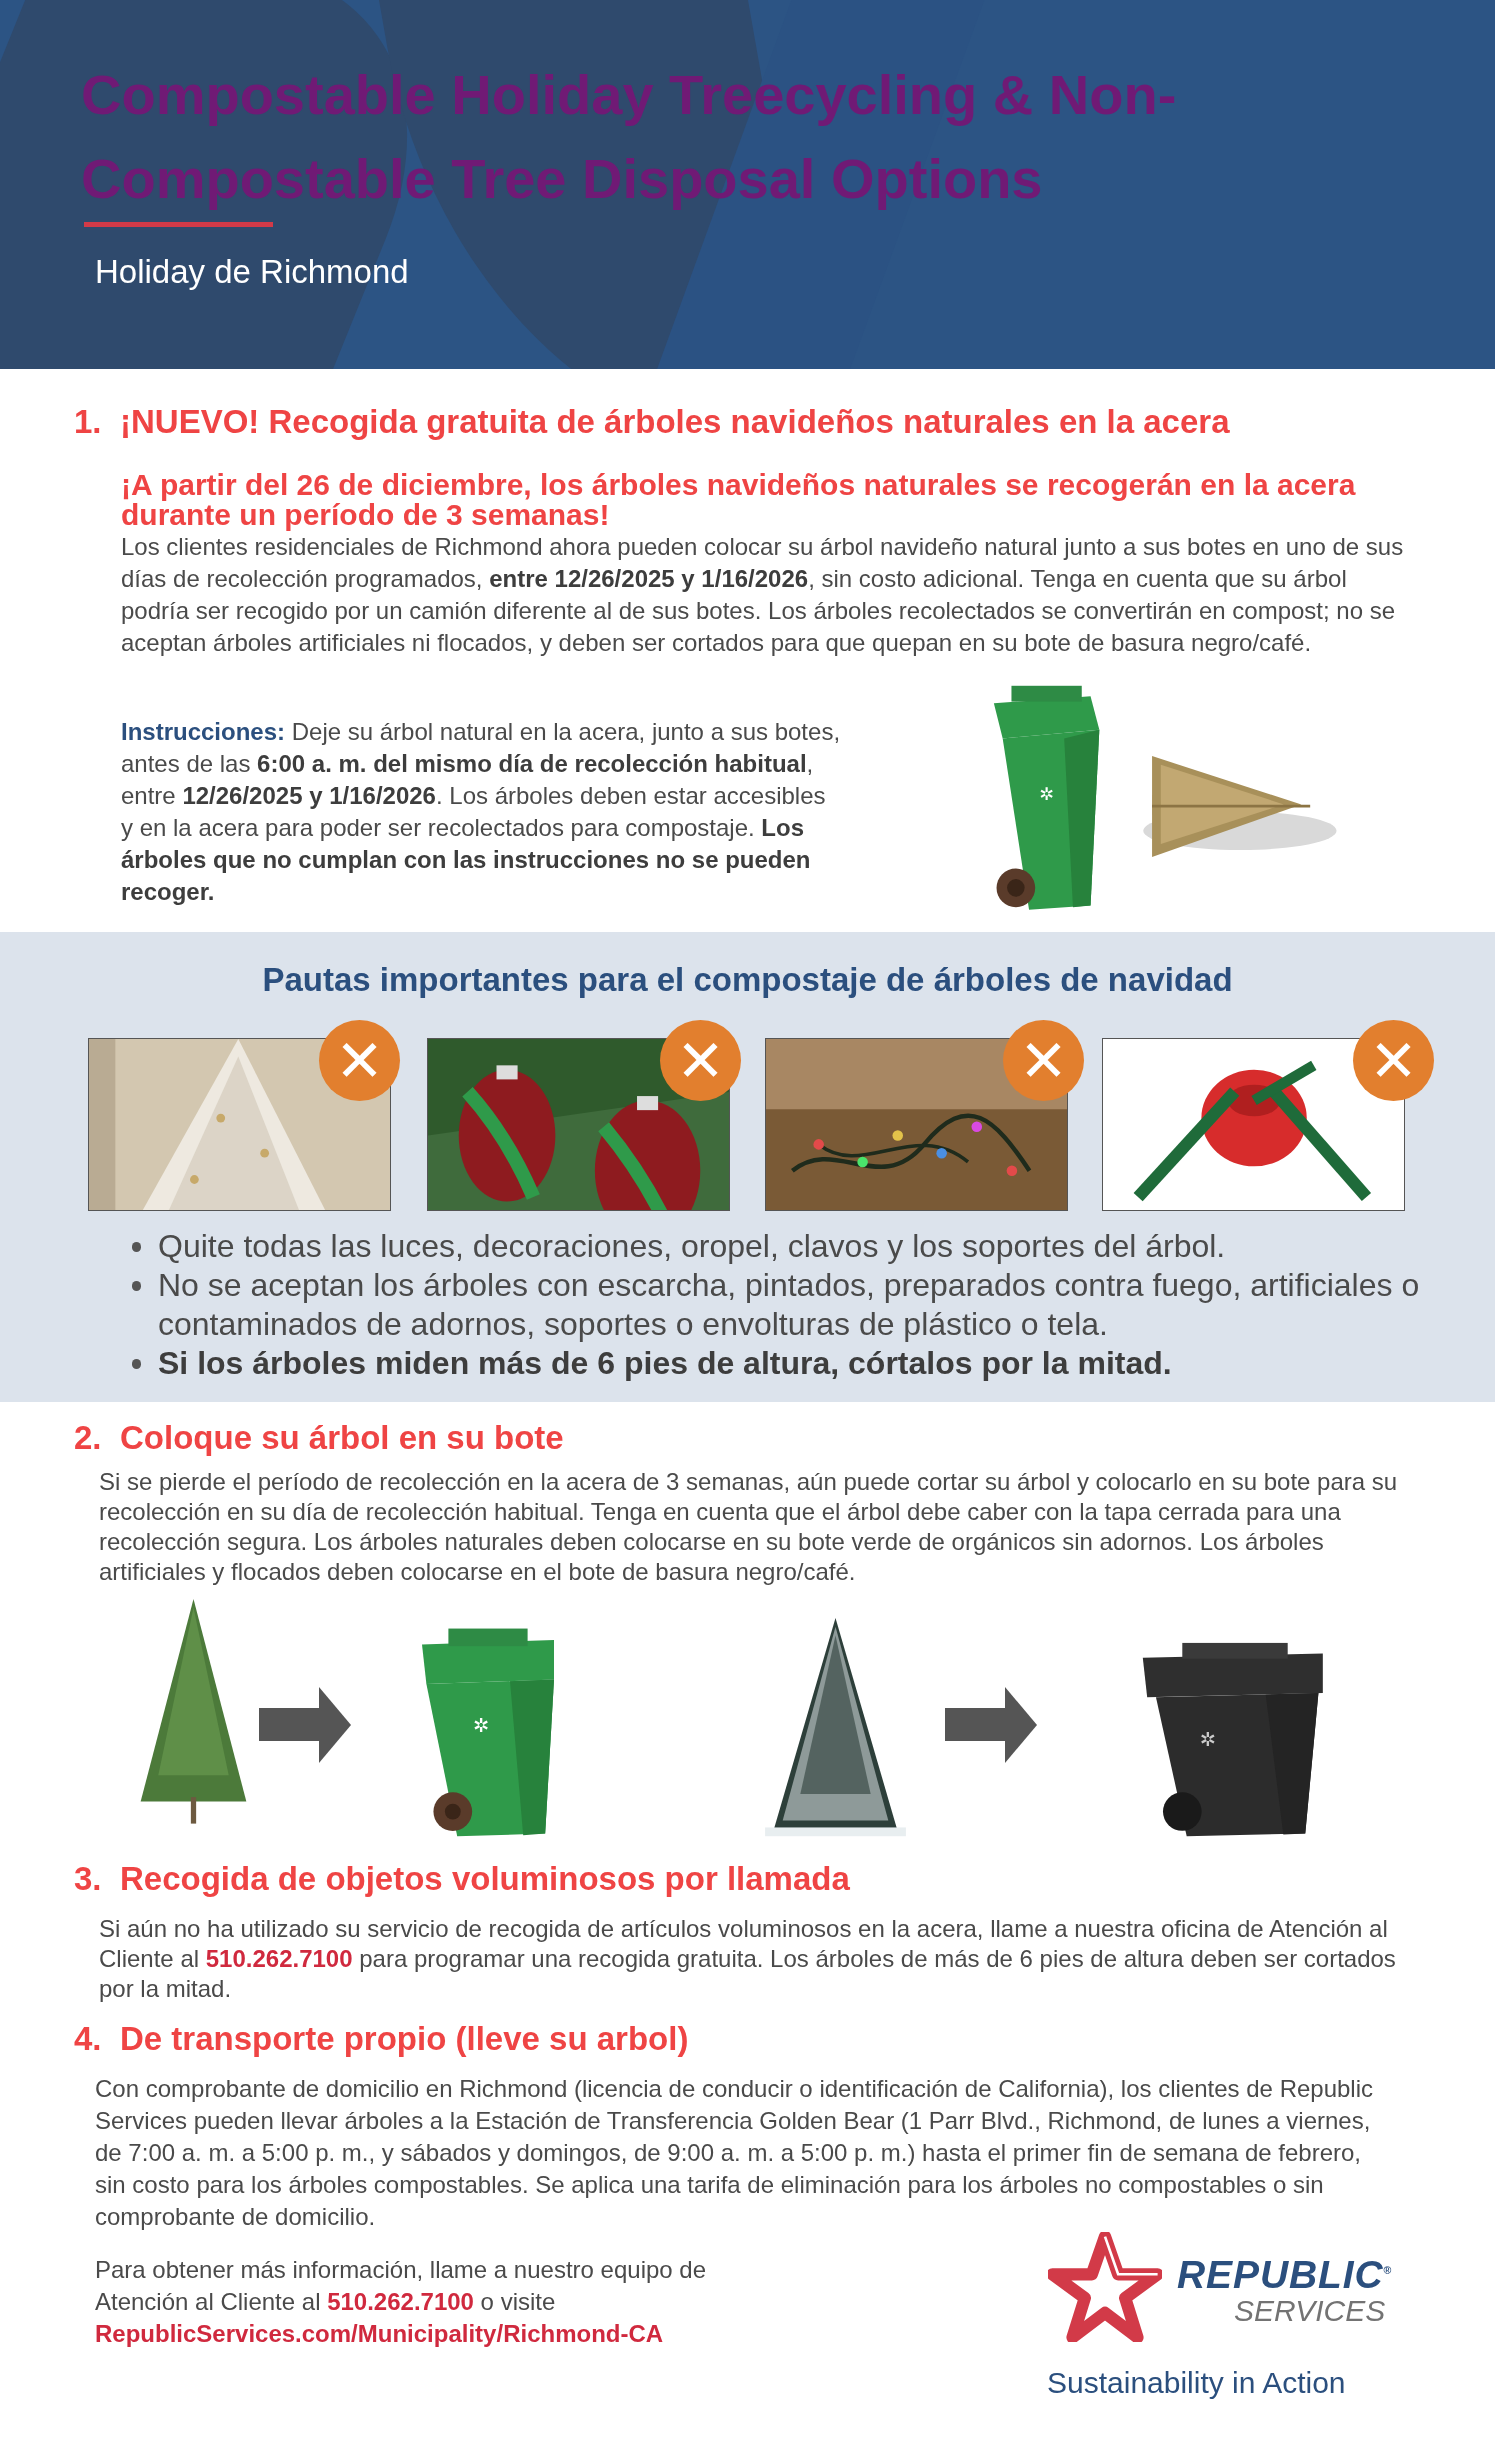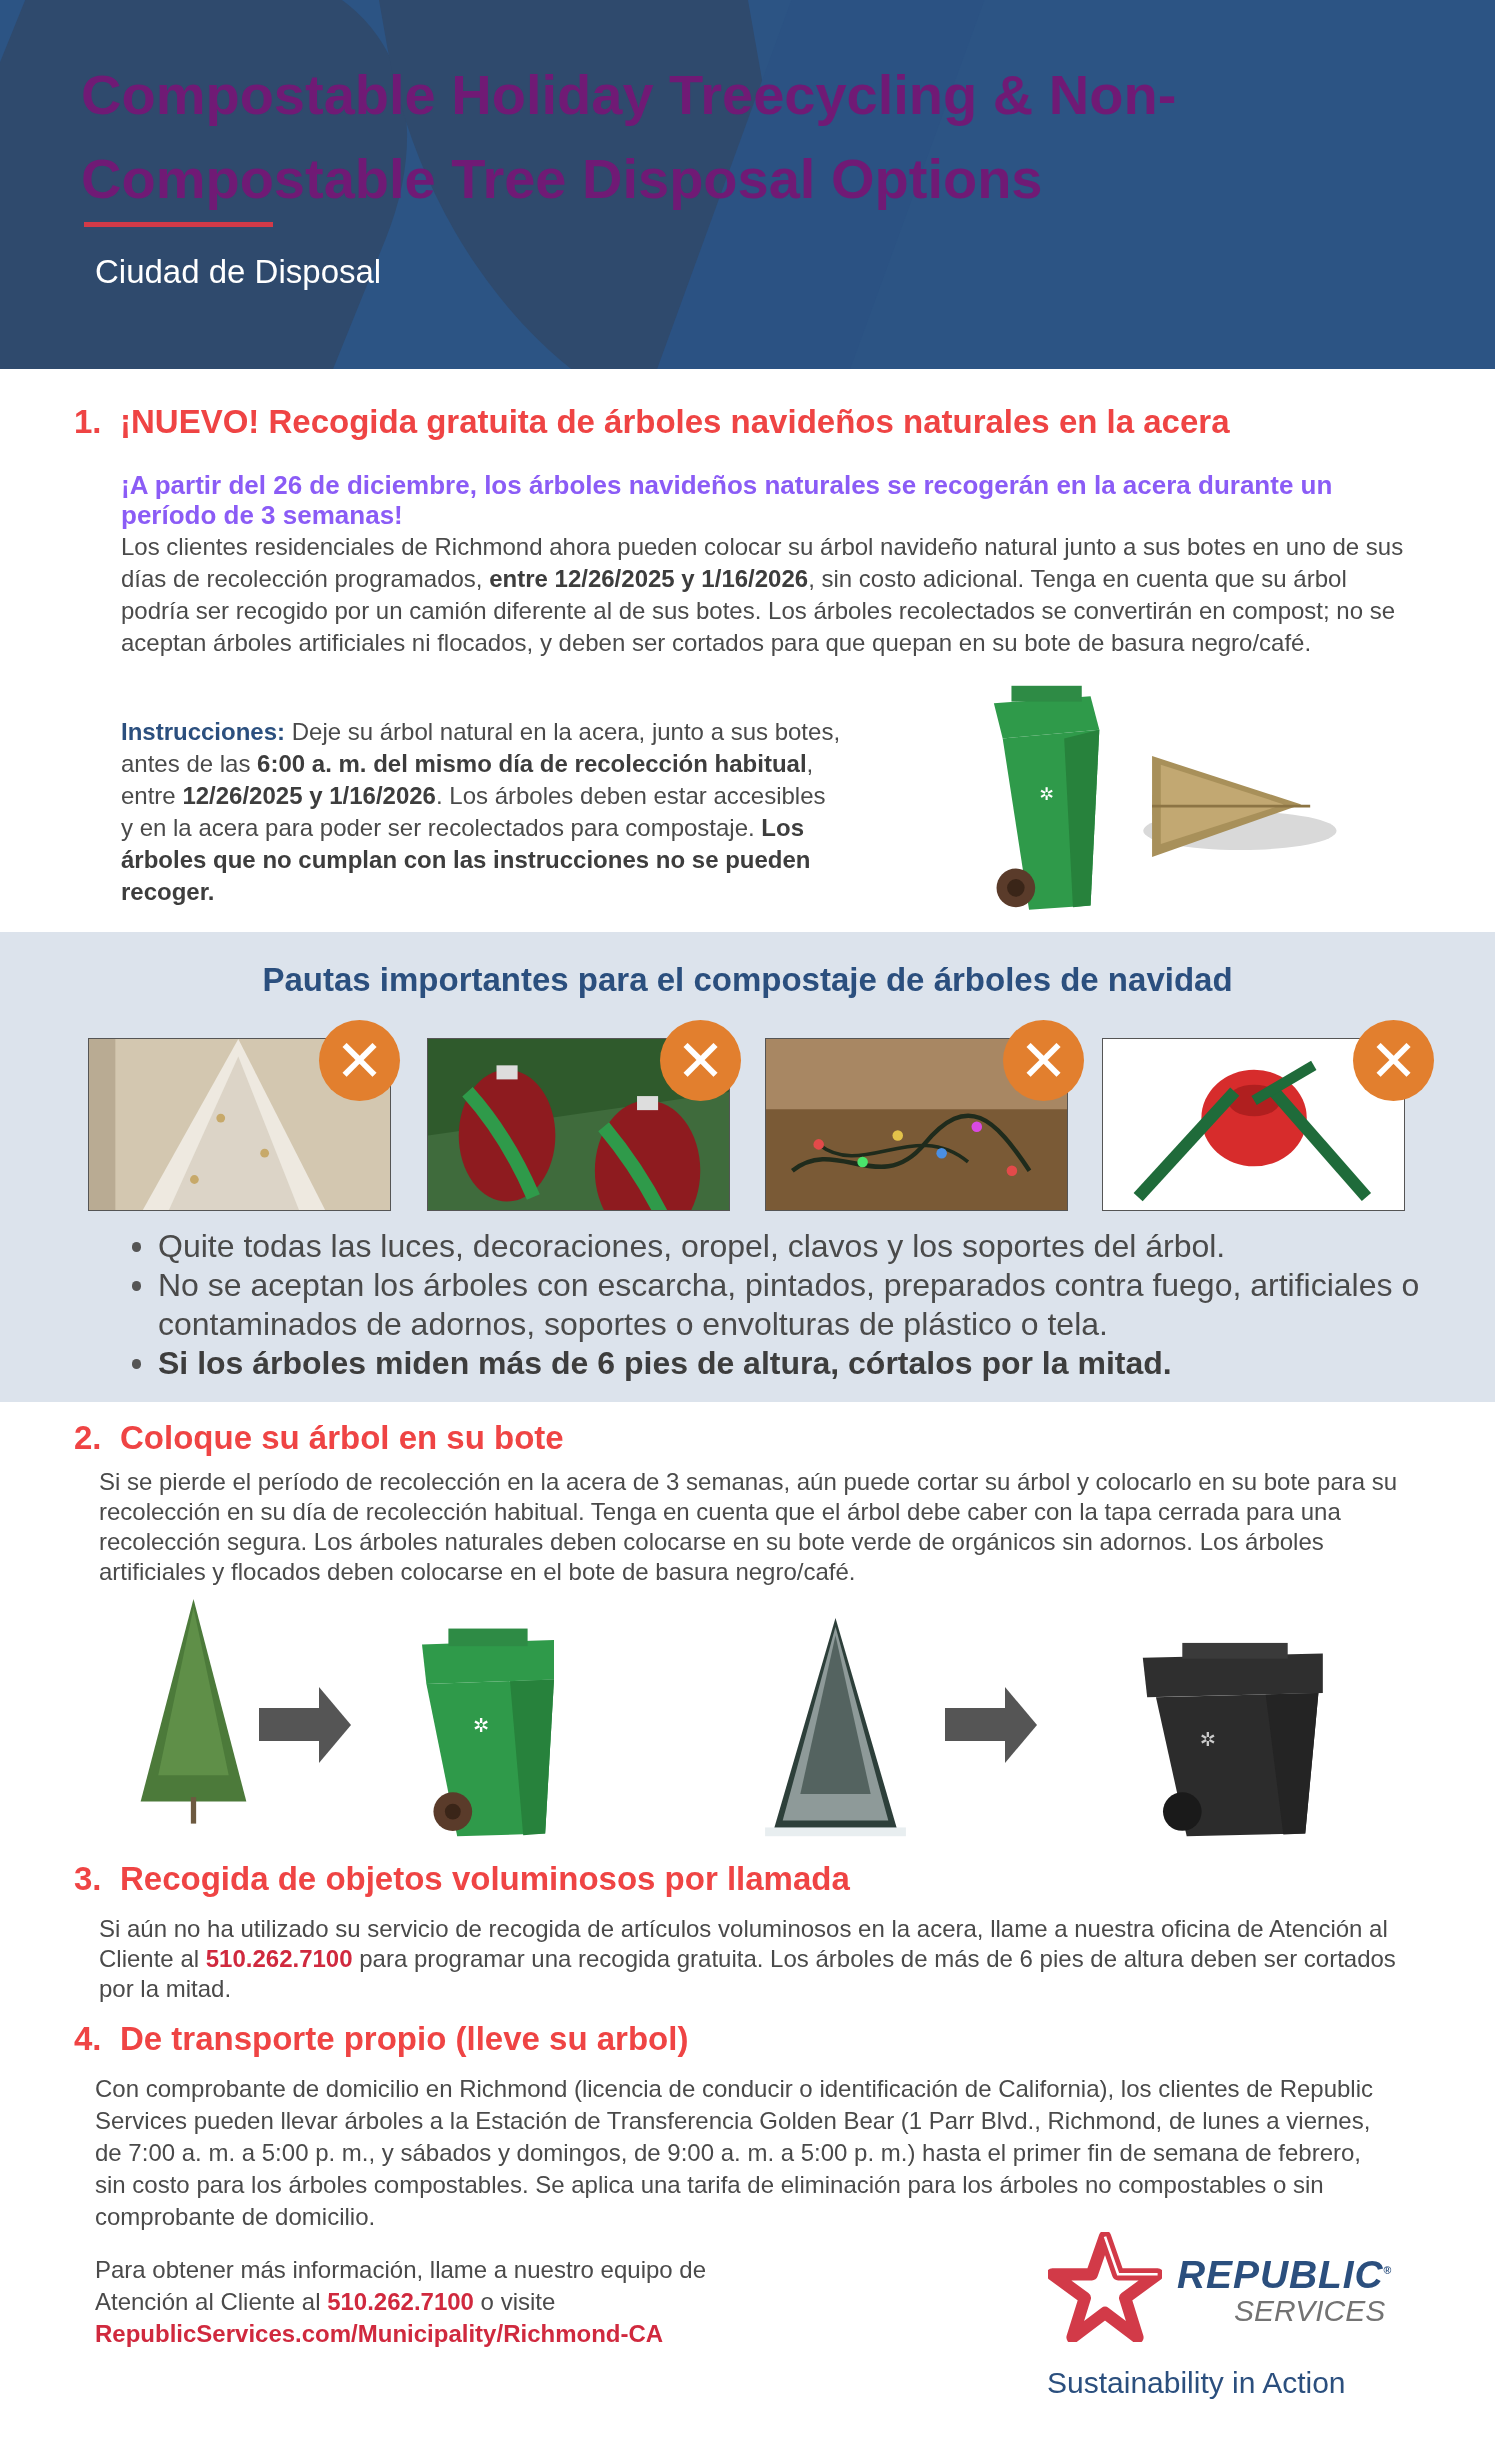--- a/index.html
+++ b/index.html
@@ -8,21 +8,21 @@
   .header .shape1 { position: absolute; left: -53px; top: -35px; width: 457px; height: 457px; background: #2f4a6d; transform: skewX(-22deg); border-radius: 0 60% 0 0; }
   .header .shape2 { position: absolute; left: 413px; top: -53px; width: 369px; height: 492px; background: #2f4a6d; border-radius: 0 0 0 80%; transform: skewX(10deg); }
   .header .shape3 { position: absolute; left: 721px; top: -35px; width: 193px; height: 457px; background: #2b5283; transform: skewX(-20deg); }
   .title { position: absolute; left: 81px; top: 53px; width: 1363px; color: #701a75; font-weight: bold; font-size: 56px; line-height: 84px; letter-spacing: 0px; }
   .title-line { display: block; }
   .red-rule { position: absolute; left: 84px; top: 222px; width: 189px; height: 5.3px; background: #d23a48; }
   .subtitle { position: absolute; left: 95px; top: 253px; color: #fff; font-size: 33px; }
 
   .sec-head { position: absolute; color: #ef4444; font-weight: bold; font-size: 33px; }
   .sec-head .num { display: inline-block; width: 46px; }
-  .red-sub { position: absolute; left: 121px; top: 470px; width: 1302px; color: #8b5cf6; font-weight: bold; font-size: 26px; line-height: 30px; }
+  .red-sub { position: absolute; left: 121px; top: 470px; width: 1302px; color: #ef4444; font-weight: bold; font-size: 30px; line-height: 30px; }
   .body-text { position: absolute; font-size: 24px; line-height: 32px; color: #4a4a4a; }
   .body-text b { color: #3d3d3d; }
   .instr-label { color: #2b4f7e; font-weight: bold; }
   .red { color: #d0293e; font-weight: bold; margin-top: 8px; }
 
   .band { position: absolute; left: 0; top: 932px; width: 1495px; height: 470px; background: #dce3ec; }
   .band-title { position: absolute; left: 0; top: 961px; width: 1495px; text-align: center; color: #2b4f7e; font-weight: bold; font-size: 33px; }
   .photo { position: absolute; top: 1038px; width: 303px; height: 173px; border: 1.8px solid #555; overflow: hidden; }
   .x-badge { position: absolute; top: 1020px; width: 81px; height: 81px; border-radius: 50%; background: #e27f2e; color: #fff; font-size: 58px; font-weight: bold; text-align: center; line-height: 81px; }
   .bullets { position: absolute; left: 128px; top: 1227px; width: 1302px; list-style: none; font-size: 32px; line-height: 39px; color: #4a4a4a; }
@@ -45,21 +45,21 @@
 <div class="header">
   <div class="shape1"></div>
   <div class="shape2"></div>
   <div class="shape3"></div>
 </div>
 <h1 class="title">
   <span class="title-line">Compostable Holiday Treecycling &amp; Non-</span>
   <span class="title-line">Compostable Tree Disposal Options</span>
 </h1>
 <div class="red-rule"></div>
-<div class="subtitle">Ciudad de Disposal</div>
+<div class="subtitle">Holiday de Richmond</div>
 
 <h2 class="sec-head" style="left:74px; top:403px;">
   <span class="num">1.</span><span>¡NUEVO! Recogida gratuita de árboles navideños naturales en la acera</span>
 </h2>
 <div class="red-sub">¡A partir del 26 de diciembre, los árboles navideños naturales se recogerán en la acera durante un período de 3 semanas!</div>
 <p class="body-text" style="left:121px; top:531px; width:1293px;">
   <span>Los clientes residenciales de Richmond ahora pueden colocar su árbol navideño natural junto a sus botes en uno de sus días de recolección programados, </span><b>entre 12/26/2025 y  1/16/2026</b><span>, sin costo adicional. Tenga en cuenta que su árbol podría ser recogido por un camión diferente al de sus botes. Los árboles recolectados se convertirán en compost; no se aceptan árboles artificiales ni flocados, y deben ser cortados para que quepan en su bote de basura negro/café.</span>
 </p>
 <p class="body-text" style="left:121px; top:716px; width:721px;">
   <span class="instr-label">Instrucciones:</span><span> Deje su árbol natural en la acera, junto a sus botes, antes de las </span><b>6:00 a. m. del mismo día de recolección habitual</b><span>, entre </span><b>12/26/2025 y 1/16/2026</b><span>. Los árboles deben estar accesibles y en la acera para poder ser recolectados para compostaje. </span><b>Los árboles que no cumplan con las instrucciones no se pueden recoger.</b>

